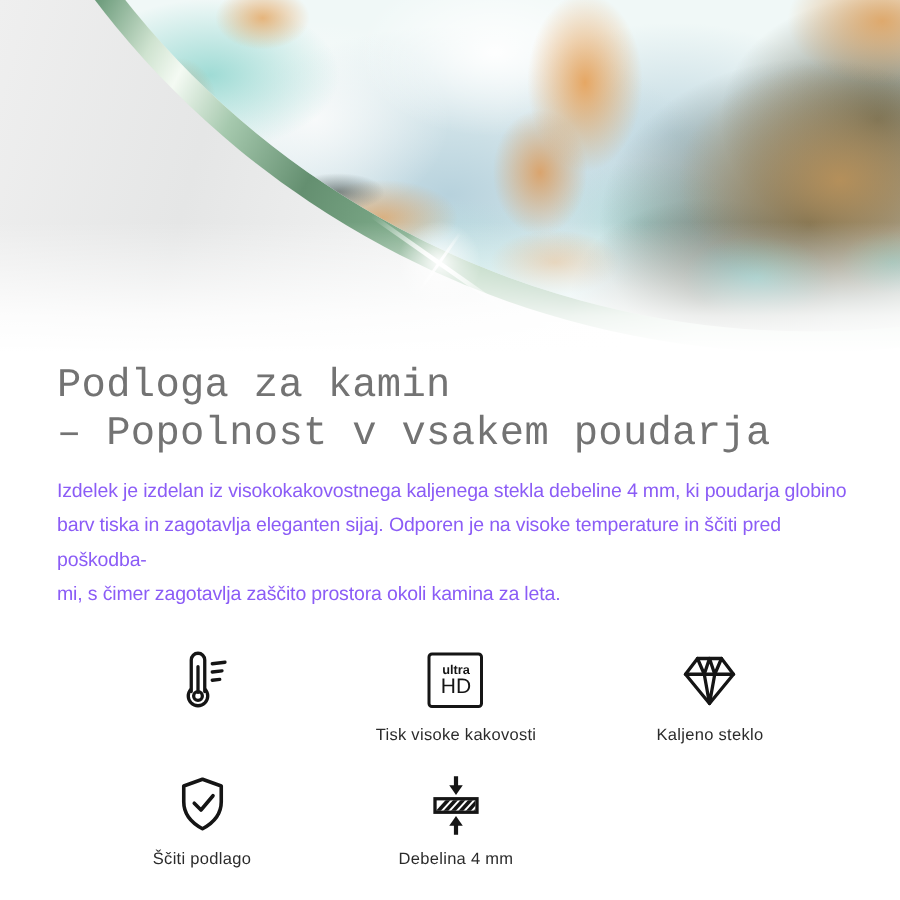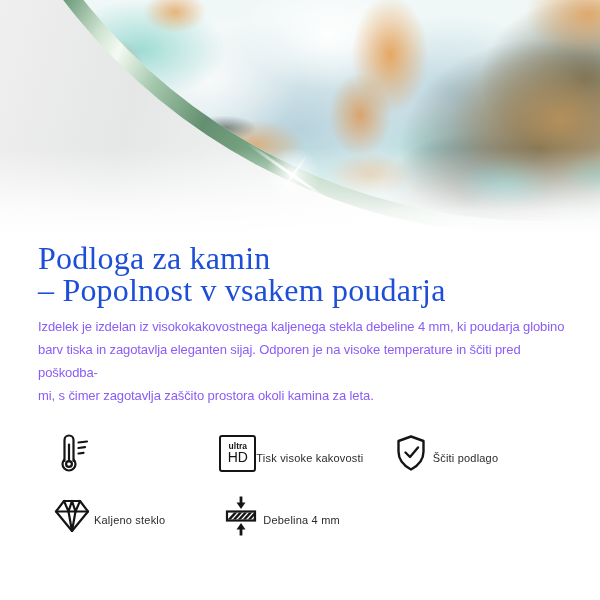--- a/index.html
+++ b/index.html
@@ -62,30 +62,30 @@
     position:absolute;left:-24px;top:-1px;width:48px;height:2px;transform:rotate(-55deg);
     background:linear-gradient(to right, rgba(255,255,255,0), #fff 45%, #fff 55%, rgba(255,255,255,0));
   }
   .hero-fade{
     position:absolute;left:0;right:0;bottom:0;height:92px;
     background:linear-gradient(to bottom, rgba(255,255,255,0) 0%, rgba(255,255,255,.85) 68%, #ffffff 95%);
   }
   
   .content{padding:0 30px 0 38px;}
   .headline{
-    margin:2px 0 0 0;font-family:Liberation Serif, serif;font-weight:400;
-    font-size:32px;line-height:32px;color:#1d4ed8;letter-spacing:.2px;
+    margin:2px 0 0 0;font-family:Liberation Mono, monospace;font-weight:400;
+    font-size:27px;line-height:32px;color:#737373;letter-spacing:.2px;
   }
   .body-text{margin-top:9px;font-size:13px;line-height:23px;color:#8b5cf6;letter-spacing:-.1px;}
   
   .features{
     display:grid;grid-template-columns:repeat(3,1fr);row-gap:18px;
     padding:0 12px;margin-top:24px;
   }
-  .feature{display:flex;flex-direction:row;align-items:center;}
+  .feature{display:flex;flex-direction:column;align-items:center;}
   .icon-wrap{height:44px;display:flex;align-items:center;justify-content:center;}
   .feature-label{margin-top:9px;font-size:11px;color:#2b2b2b;letter-spacing:.2px;white-space:nowrap;}
   .hd-box{
     width:33px;height:33px;border:2.6px solid #151515;border-radius:3px;
     display:flex;flex-direction:column;align-items:center;justify-content:center;color:#151515;
   }
   .hd-box .ultra{font-size:8.5px;font-weight:700;line-height:8px;letter-spacing:0;}
   .hd-box .hd{font-size:14px;font-weight:400;line-height:14px;letter-spacing:0;}
   svg.ic{display:block;}
 </style>
@@ -135,38 +135,38 @@
         <div class="hd-box">
           <span class="ultra">ultra</span>
           <span class="hd">HD</span>
         </div>
       </div>
       <div class="feature-label">Tisk visoke kakovosti</div>
     </div>
 
     <div class="feature">
       <div class="icon-wrap">
-        <svg class="ic" width="44" height="44" viewBox="0 0 44 44" fill="none" stroke="#151515" stroke-width="2.4" stroke-linecap="round" stroke-linejoin="round">
-          <path d="M22 5.5 L34.5 10 V20.5 C34.5 29 29.5 34.5 22 38.5 C14.5 34.5 9.5 29 9.5 20.5 V10 Z"></path>
-          <path d="M16.5 21.5 L21 26 L29 16.5"></path>
-        </svg>
-      </div>
-      <div class="feature-label">Ščiti podlago</div>
-    </div>
-
-    <div class="feature">
-      <div class="icon-wrap">
         <svg class="ic" width="44" height="44" viewBox="0 0 44 44" fill="none" stroke="#151515" stroke-width="2.2" stroke-linecap="round" stroke-linejoin="round">
           <path d="M14 8 H30 L38 18.5 L22 38 L6 18.5 Z"></path>
           <path d="M6 18.5 H38"></path>
           <path d="M14 8 L18.5 18.5 L22 8 L25.5 18.5 L30 8"></path>
           <path d="M18.5 18.5 L22 38 M25.5 18.5 L22 38"></path>
         </svg>
       </div>
       <div class="feature-label">Kaljeno steklo</div>
+    </div>
+
+    <div class="feature">
+      <div class="icon-wrap">
+        <svg class="ic" width="44" height="44" viewBox="0 0 44 44" fill="none" stroke="#151515" stroke-width="2.4" stroke-linecap="round" stroke-linejoin="round">
+          <path d="M22 5.5 L34.5 10 V20.5 C34.5 29 29.5 34.5 22 38.5 C14.5 34.5 9.5 29 9.5 20.5 V10 Z"></path>
+          <path d="M16.5 21.5 L21 26 L29 16.5"></path>
+        </svg>
+      </div>
+      <div class="feature-label">Ščiti podlago</div>
     </div>
 
 
     <div class="feature">
       <div class="icon-wrap">
         <svg class="ic" width="44" height="44" viewBox="0 0 44 44" fill="none" stroke="#151515">
           <defs>
               <clipPath id="barclip">
                 <rect x="9" y="19.5" width="26" height="7"></rect>
               </clipPath>

